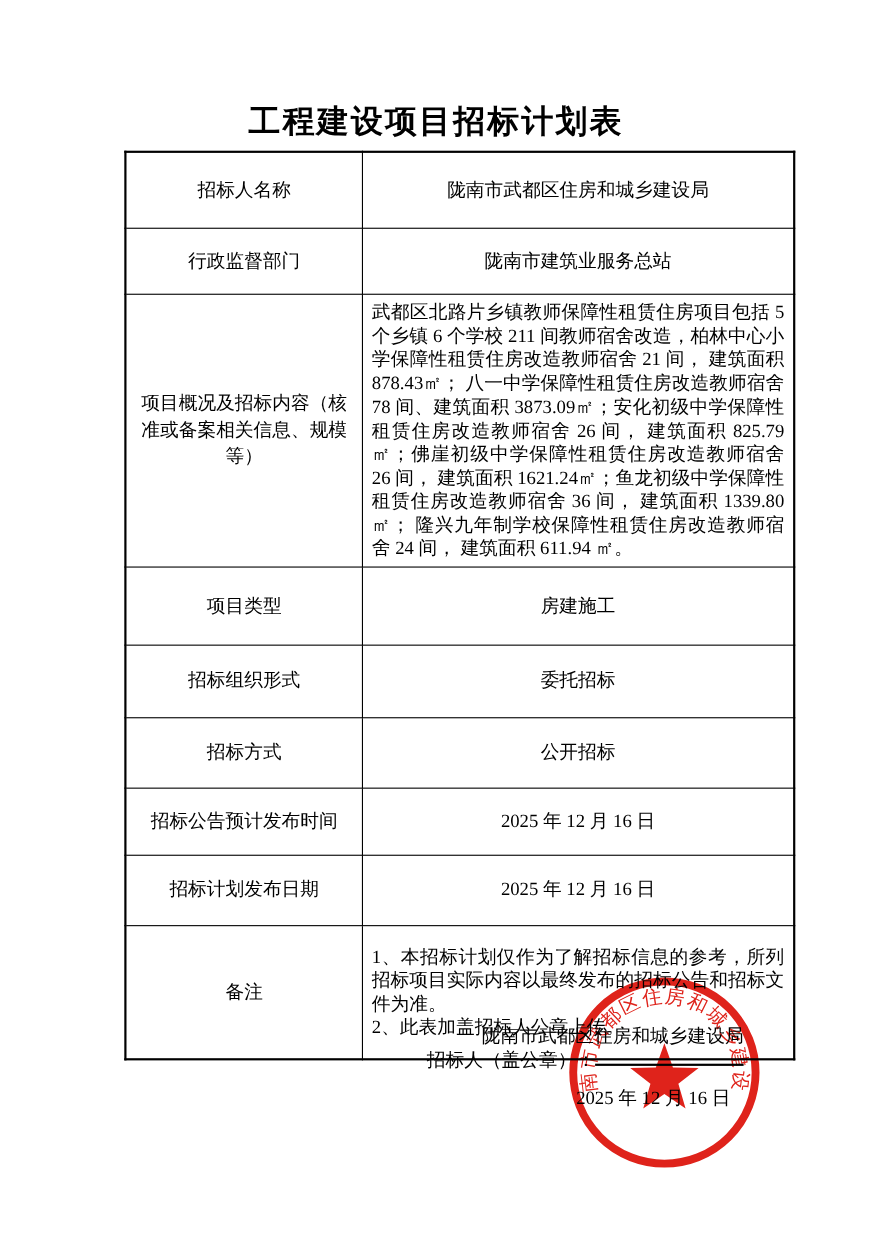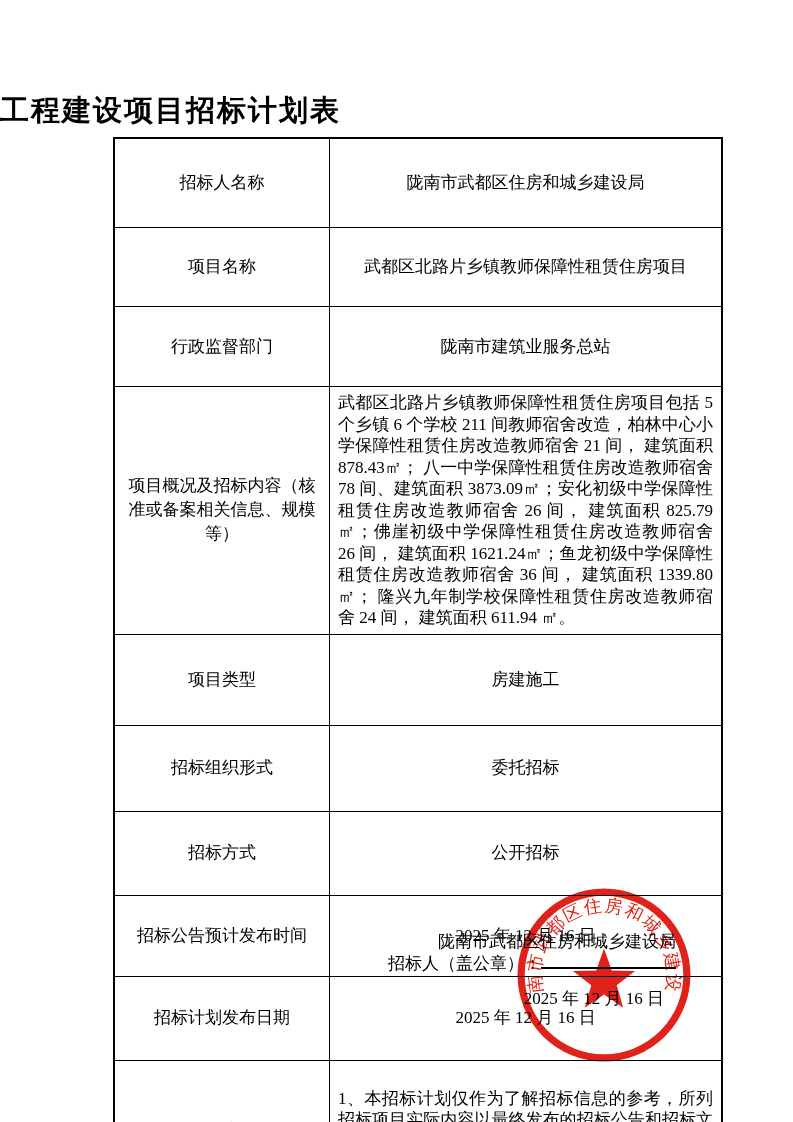--- a/index.html
+++ b/index.html
@@ -7,21 +7,21 @@
     position:relative;
     width:793px; height:1122px;
     background:#ffffff;
     color:#000000;
     font-family:"Liberation Serif", serif;
     overflow:hidden;
   }
   .doc-title {
     position:absolute;
     top:91px; left:0; width:100%;
-    text-align:left;
+    text-align:center;
     font-family:"Liberation Sans", sans-serif;
     font-weight:700;
     font-size:29px;
     letter-spacing:2px;
     margin:0;
   }
   table.bid-table {
     position:absolute;
     left:113px; top:137px;
     width:569px;
@@ -31,21 +31,21 @@
     border:2px solid #000;
   }
   table.bid-table td {
     border:1px solid #000;
     vertical-align:middle;
     line-height:24px;
   }
   td.label-cell {
     width:194px;
     text-align:center;
-    padding:20px 10px;
+    padding:10px 10px;
   }
   td.value-cell {
     width:375px;
     text-align:center;
     padding:3px 8px;
   }
   td.value-cell.long {
     text-align:justify;
     line-height:21.5px;
     padding:5px 8px;
@@ -91,24 +91,20 @@
 <div class="page">
 
   <h1 class="doc-title">工程建设项目招标计划表</h1>
 
   <table class="bid-table">
     <tbody>
       <tr class="r1">
         <td class="label-cell">招标人名称</td>
         <td class="value-cell">陇南市武都区住房和城乡建设局</td>
       </tr>
-      <tr class="r2">
-        <td class="label-cell">项目名称</td>
-        <td class="value-cell">武都区北路片乡镇教师保障性租赁住房项目</td>
-      </tr>
       <tr class="r3">
         <td class="label-cell">行政监督部门</td>
         <td class="value-cell">陇南市建筑业服务总站</td>
       </tr>
       <tr class="r5">
         <td class="label-cell">项目概况及招标内容（核准或备案相关信息、规模等）</td>
         <td class="value-cell long">武都区北路片乡镇教师保障性租赁住房项目包括 5 个乡镇 6 个学校 211 间教师宿舍改造，柏林中心小学保障性租赁住房改造教师宿舍 21 间， 建筑面积 878.43㎡； 八一中学保障性租赁住房改造教师宿舍 78 间、建筑面积 3873.09㎡；安化初级中学保障性租赁住房改造教师宿舍 26 间， 建筑面积 825.79㎡；佛崖初级中学保障性租赁住房改造教师宿舍 26 间， 建筑面积 1621.24㎡；鱼龙初级中学保障性租赁住房改造教师宿舍 36 间， 建筑面积 1339.80㎡； 隆兴九年制学校保障性租赁住房改造教师宿舍 24 间， 建筑面积 611.94 ㎡。</td>
       </tr>
       <tr class="r6">
         <td class="label-cell">项目类型</td>

